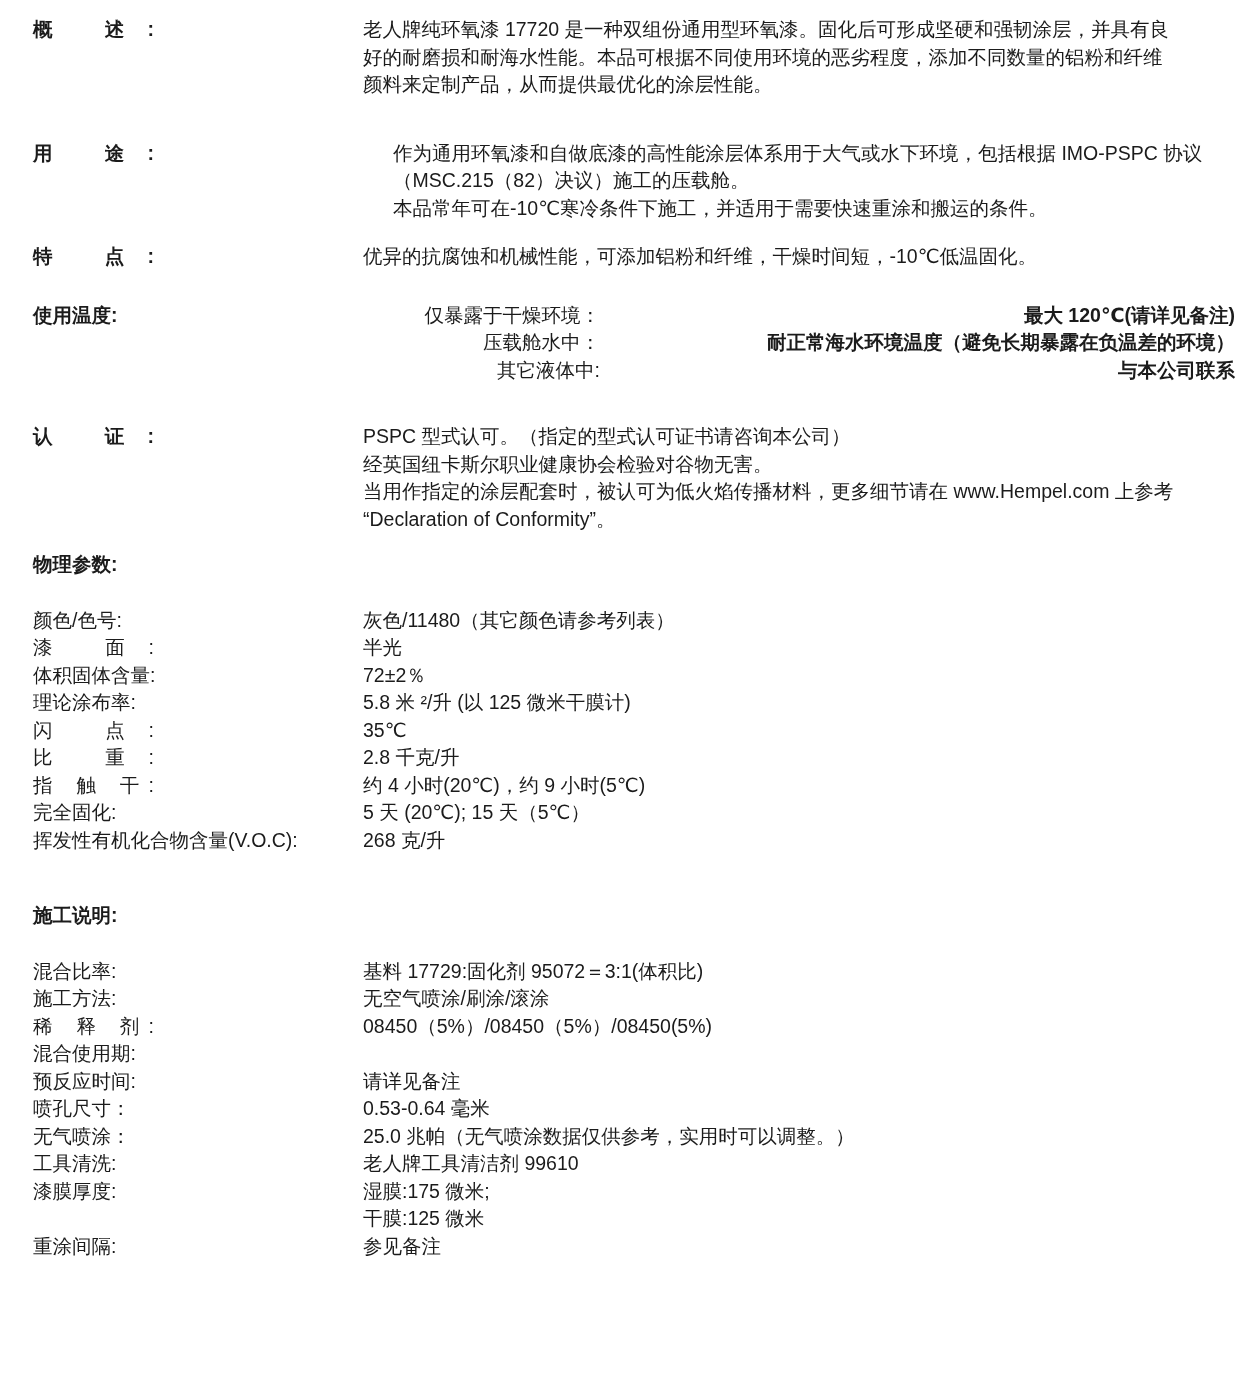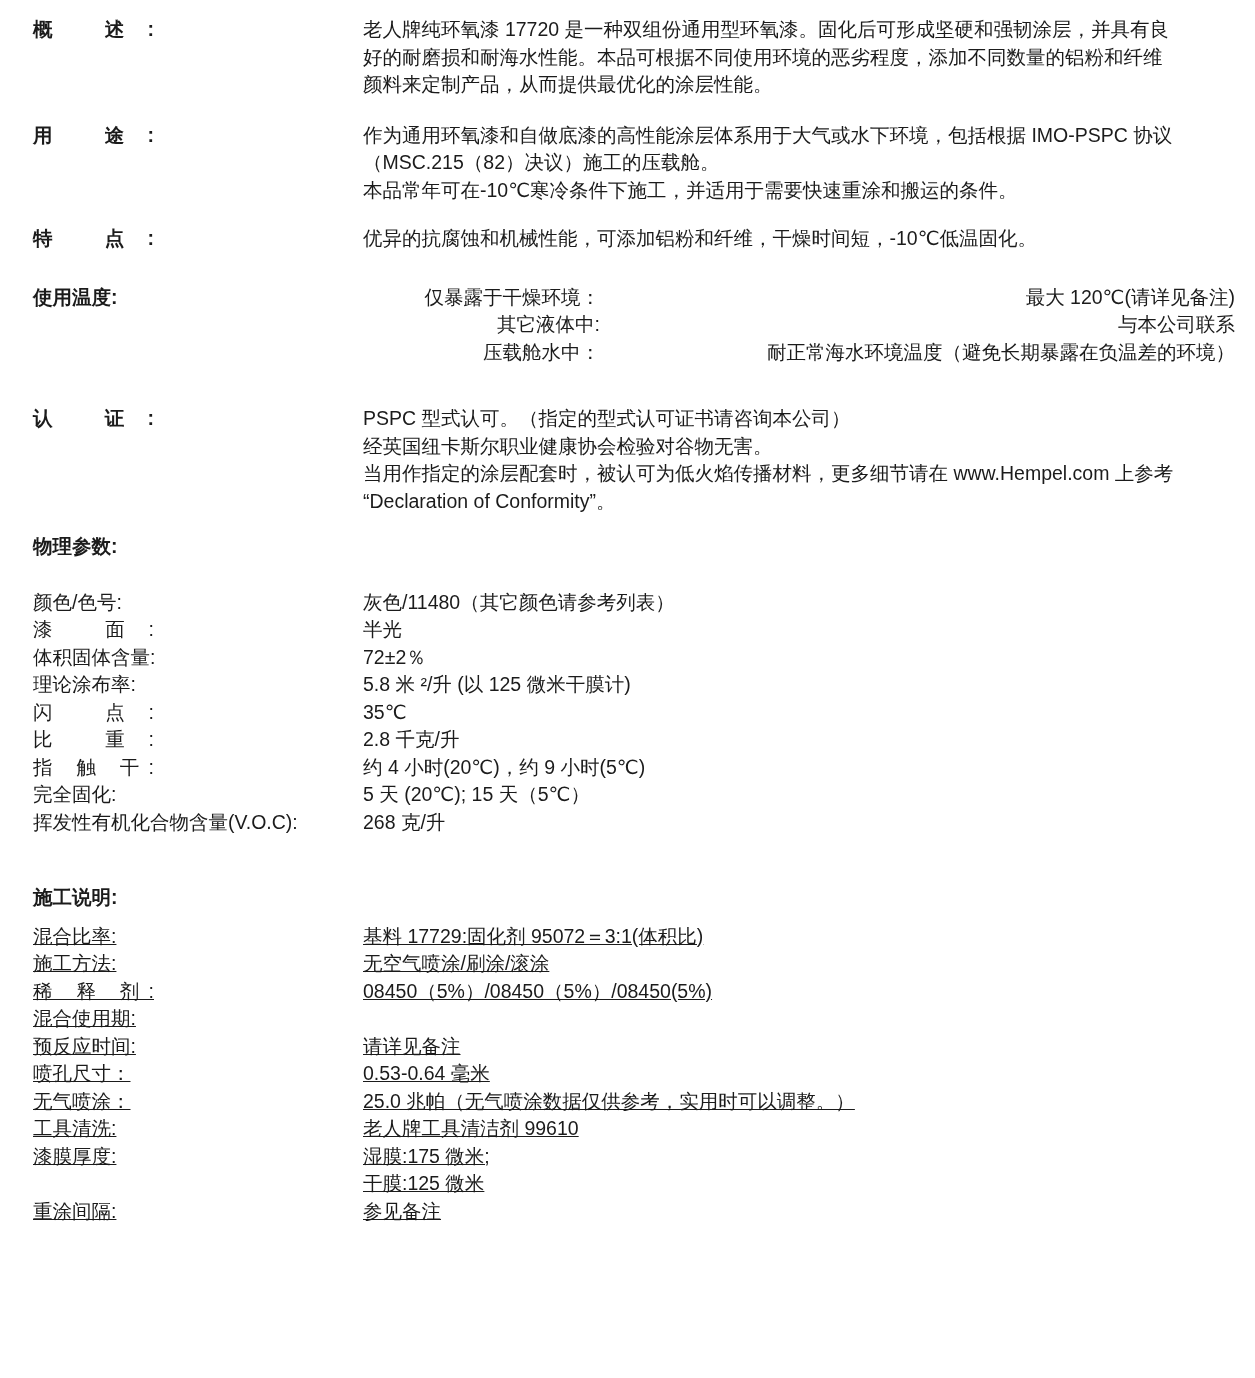--- a/index.html
+++ b/index.html
@@ -29,31 +29,31 @@
     display: block;
     width: 121px;
     text-align: justify;
     text-align-last: justify;
     text-justify: inter-word;
   }
   .val { flex: 1 1 auto; white-space: pre-line; }
   .subtable { flex: 1 1 auto; }
   .trow { display: flex; text-align: right; }
   .cond { flex: 0 0 237px; width: 237px; }
-  .tval { flex: 1 1 auto; white-space: pre-line; }
+  .tval { flex: 1 1 auto; white-space: pre-line; font-weight: bold; }
   .hdr { margin: 0; }
   
-  #sec-usage    { margin-top: 23px; }
+  #sec-usage    { margin-top: 41px; gap: 30px; }
   #sec-features { margin-top: 21px; }
   #sec-temp     { margin-top: 31px; }
   #sec-cert     { margin-top: 39px; }
   #hdr-phys     { margin-top: 18px; }
   #tbl-phys     { margin-top: 28px; }
   #hdr-app      { margin-top: 48px; }
-  #tbl-app      { margin-top: 11px; text-decoration: underline; }
+  #tbl-app      { margin-top: 28px; }
 </style>
 </head>
 <body>
 
 <div class="doc">
 
   <section class="row" id="sec-overview">
     <div class="lbl">
       <span class="spread bold">概 述:</span>
     </div>
@@ -79,26 +79,26 @@
   </section>
 
   <section class="row" id="sec-temp">
     <div class="lbl bold">使用温度:</div>
     <div class="subtable">
       <div class="trow">
         <span class="cond">仅暴露于干燥环境：</span>
         <span class="tval">最大 120℃(请详见备注)</span>
       </div>
       <div class="trow">
+        <span class="cond">压载舱水中：</span>
+        <span class="tval">耐正常海水环境温度（避免长期暴露在负温差的环境）</span>
+      </div>
+      <div class="trow">
         <span class="cond">其它液体中:</span>
         <span class="tval">与本公司联系</span>
-      </div>
-      <div class="trow">
-        <span class="cond">压载舱水中：</span>
-        <span class="tval">耐正常海水环境温度（避免长期暴露在负温差的环境）</span>
       </div>
     </div>
   </section>
 
   <section class="row" id="sec-cert">
     <div class="lbl">
       <span class="spread bold">认 证:</span>
     </div>
     <div class="val">PSPC 型式认可。（指定的型式认可证书请咨询本公司）
 经英国纽卡斯尔职业健康协会检验对谷物无害。

